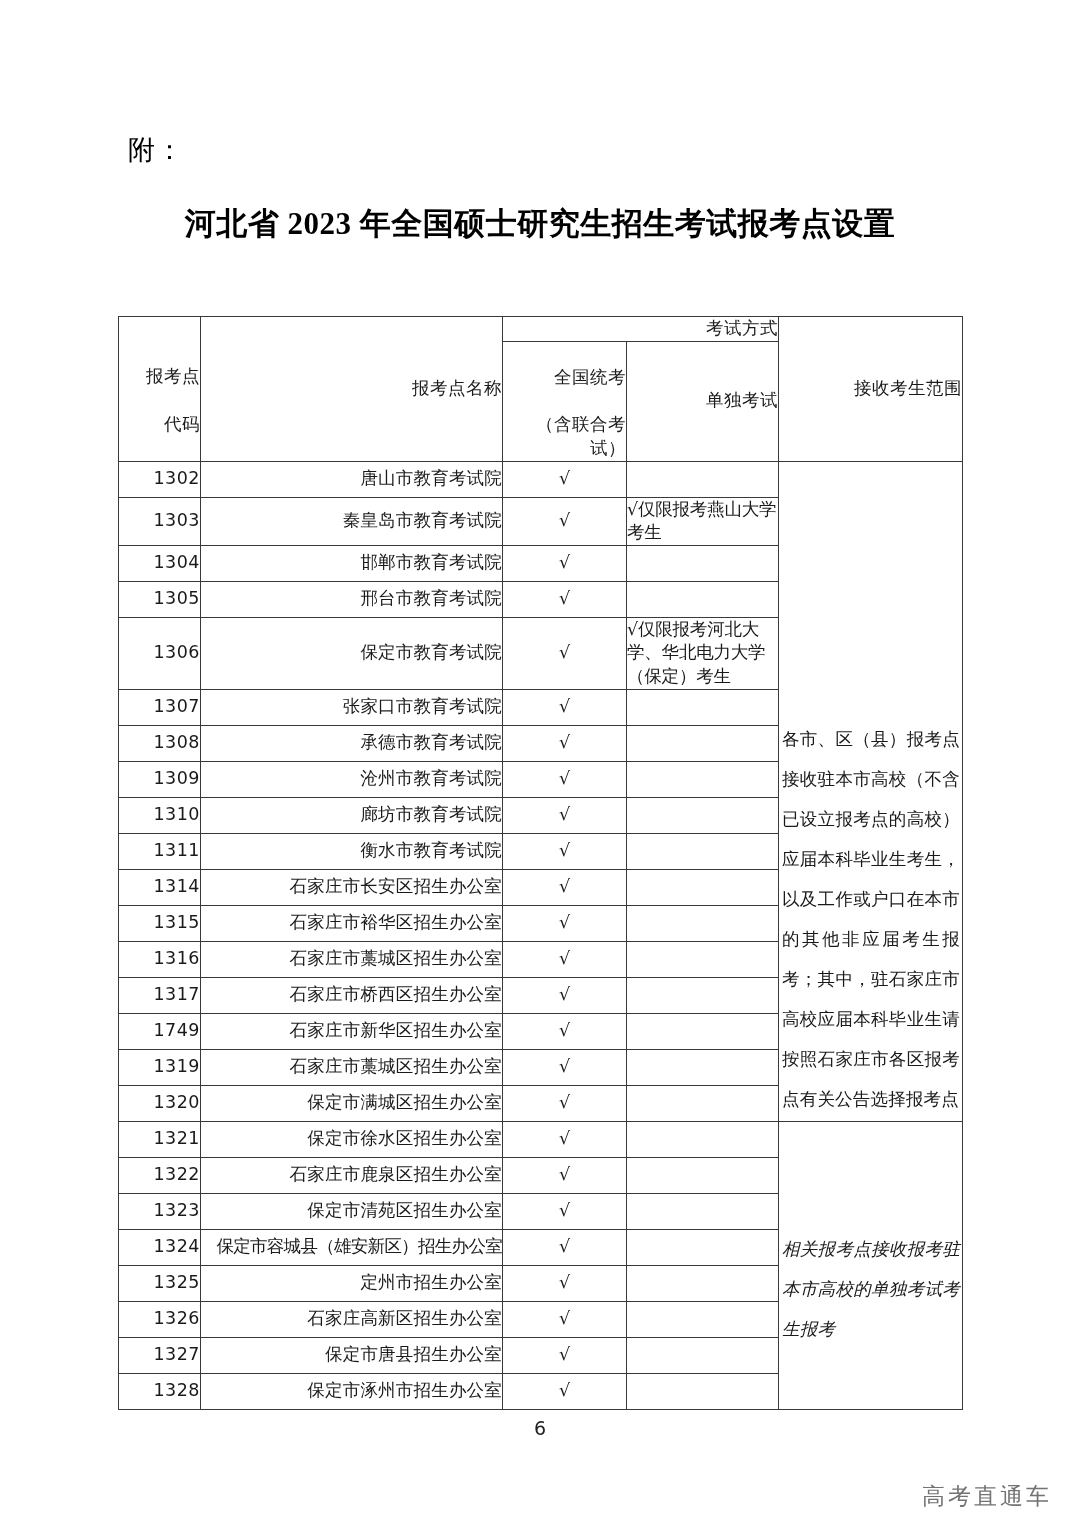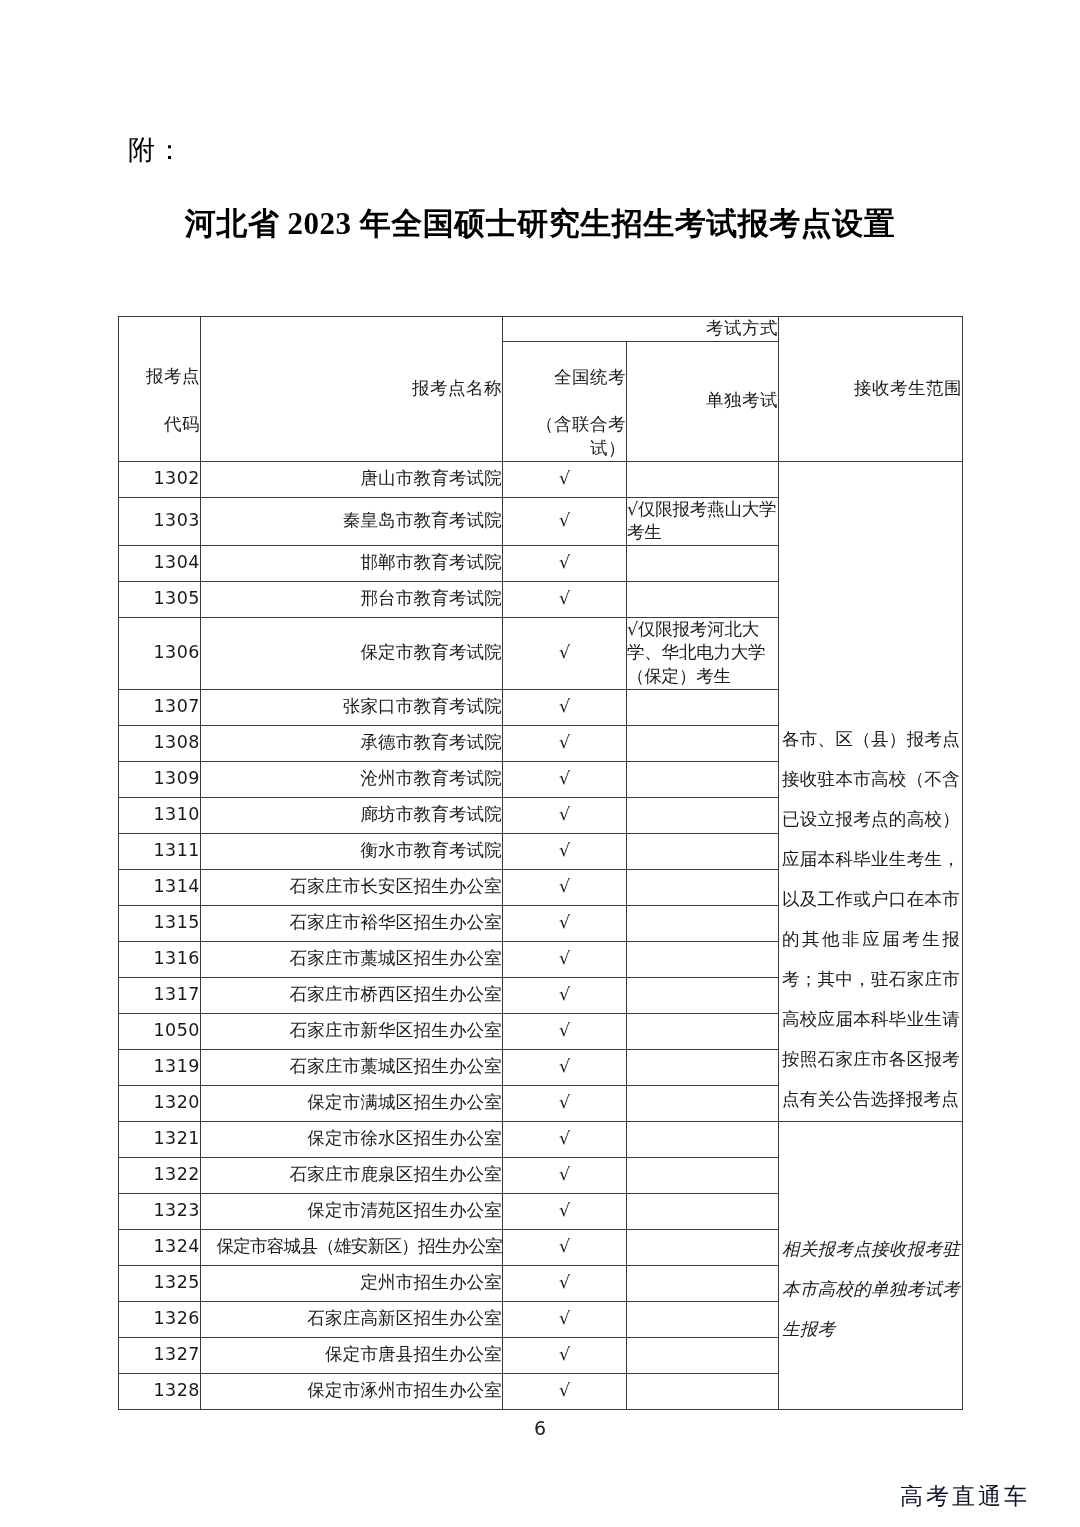--- a/index.html
+++ b/index.html
@@ -134,24 +134,24 @@
     left: 0;
     top: 1417px;
     width: 1080px;
     text-align: center;
     font-size: 19px;
     font-family: "DejaVu Sans", "Liberation Sans", sans-serif;
     color: #222;
   }
   .watermark {
     position: absolute;
-    right: 50px;
+    right: 28px;
     top: 1481px;
     font-size: 23px;
-    color: #0f172a;
+    color: #737373;
     letter-spacing: 3px;
     font-family: "DejaVu Sans", "Liberation Sans", sans-serif;
   }
 </style>
 </head>
 <body>
 
 <div class="page">
 
   <div class="attach-label">附：</div>
@@ -286,21 +286,21 @@
         </tr>
 
         <tr>
           <td class="code">1317</td>
           <td class="name">石家庄市桥西区招生办公室</td>
           <td class="mark">√</td>
           <td class="solo"></td>
         </tr>
 
         <tr>
-          <td class="code">1050</td>
+          <td class="code">1749</td>
           <td class="name">石家庄市新华区招生办公室</td>
           <td class="mark">√</td>
           <td class="solo"></td>
         </tr>
 
         <tr>
           <td class="code">1319</td>
           <td class="name">石家庄市藁城区招生办公室</td>
           <td class="mark">√</td>
           <td class="solo"></td>

